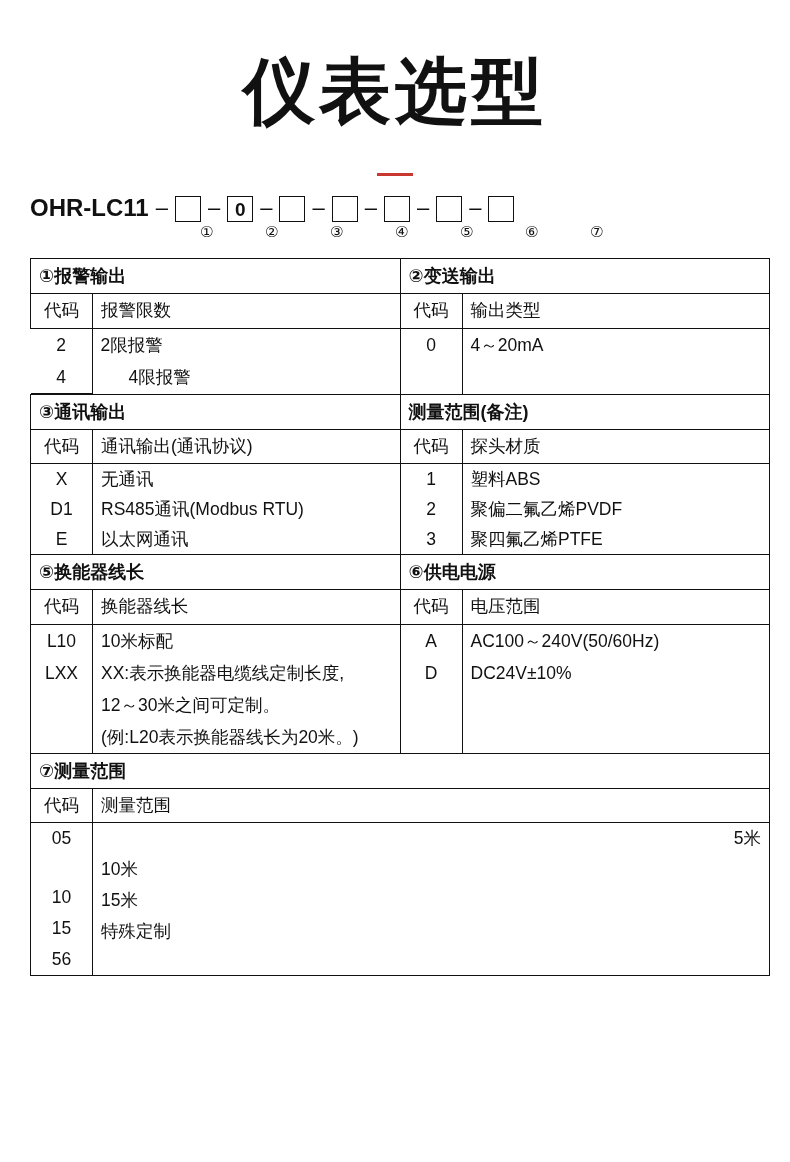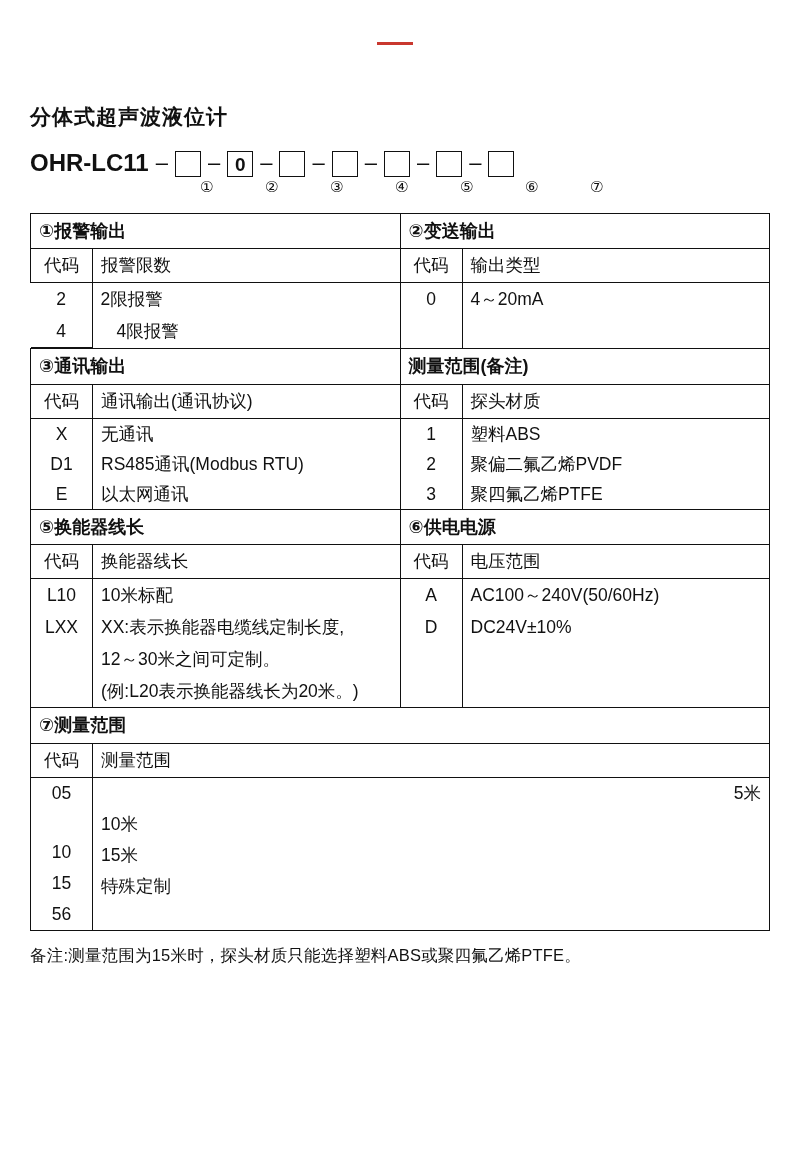--- a/index.html
+++ b/index.html
@@ -106,23 +106,23 @@
     letter-spacing: 0.2px;
   }
   .codecol { width: 62px; }
   .codecol2 { width: 62px; }
 </style>
 </head>
 <body>
 
 <div class="page">
 
+  <div class="title">仪表选型</div>
   <div class="title-rule"></div>
 
-  <div class="subtitle">分体式超声波液位计</div>
 
   <div class="model-row">
     <span class="model-name">OHR-LC11</span>
     <span class="dash">–</span>
     <span class="box"></span>
     <span class="dash">–</span>
     <span class="box">0</span>
     <span class="dash">–</span>
     <span class="box"></span>
     <span class="dash">–</span>
@@ -166,21 +166,21 @@
       </tr>
       <tr>
         <td class="code" rowspan="2" style="padding:0;border:none;vertical-align:top">
           <div style="border-right:1.4px solid #111;border-bottom:1.4px solid #111;height:100%;">
             <div style="height:32px;line-height:24px;padding:4px 0;">2</div>
             <div style="height:32px;line-height:24px;padding:4px 0;">4</div>
           </div>
         </td>
         <td rowspan="2" style="padding:0;border-top:none;border-left:none;">
           <div style="height:32px;line-height:24px;padding:4px 8px;">2限报警</div>
-          <div style="height:32px;line-height:24px;padding:4px 24px;">4限报警</div>
+          <div style="height:32px;line-height:24px;padding:4px 16px;margin-left:20px;">4限报警</div>
         </td>
         <td class="code" rowspan="2">0</td>
         <td rowspan="2">4～20mA</td>
       </tr>
       <tr></tr>
 
       <tr>
         <td class="hdr" colspan="2">③通讯输出</td>
         <td class="hdr" colspan="2">测量范围(备注)</td>
       </tr>
@@ -261,15 +261,14 @@
         <td colspan="3" style="padding:0;">
           <div style="height:31px;line-height:23px;padding:4px 8px;text-align:right;">5米</div>
           <div style="height:31px;line-height:23px;padding:4px 8px;">10米</div>
           <div style="height:31px;line-height:23px;padding:4px 8px;">15米</div>
           <div style="height:31px;line-height:23px;padding:4px 8px;">特殊定制</div>
         </td>
       </tr>
     </tbody>
   </table>
 
-  <div class="note">备注:测量范围为15米时，探头材质只能选择塑料ABS或聚四氟乙烯PTFE。</div>
 
 </div>
 
 </body></html>

